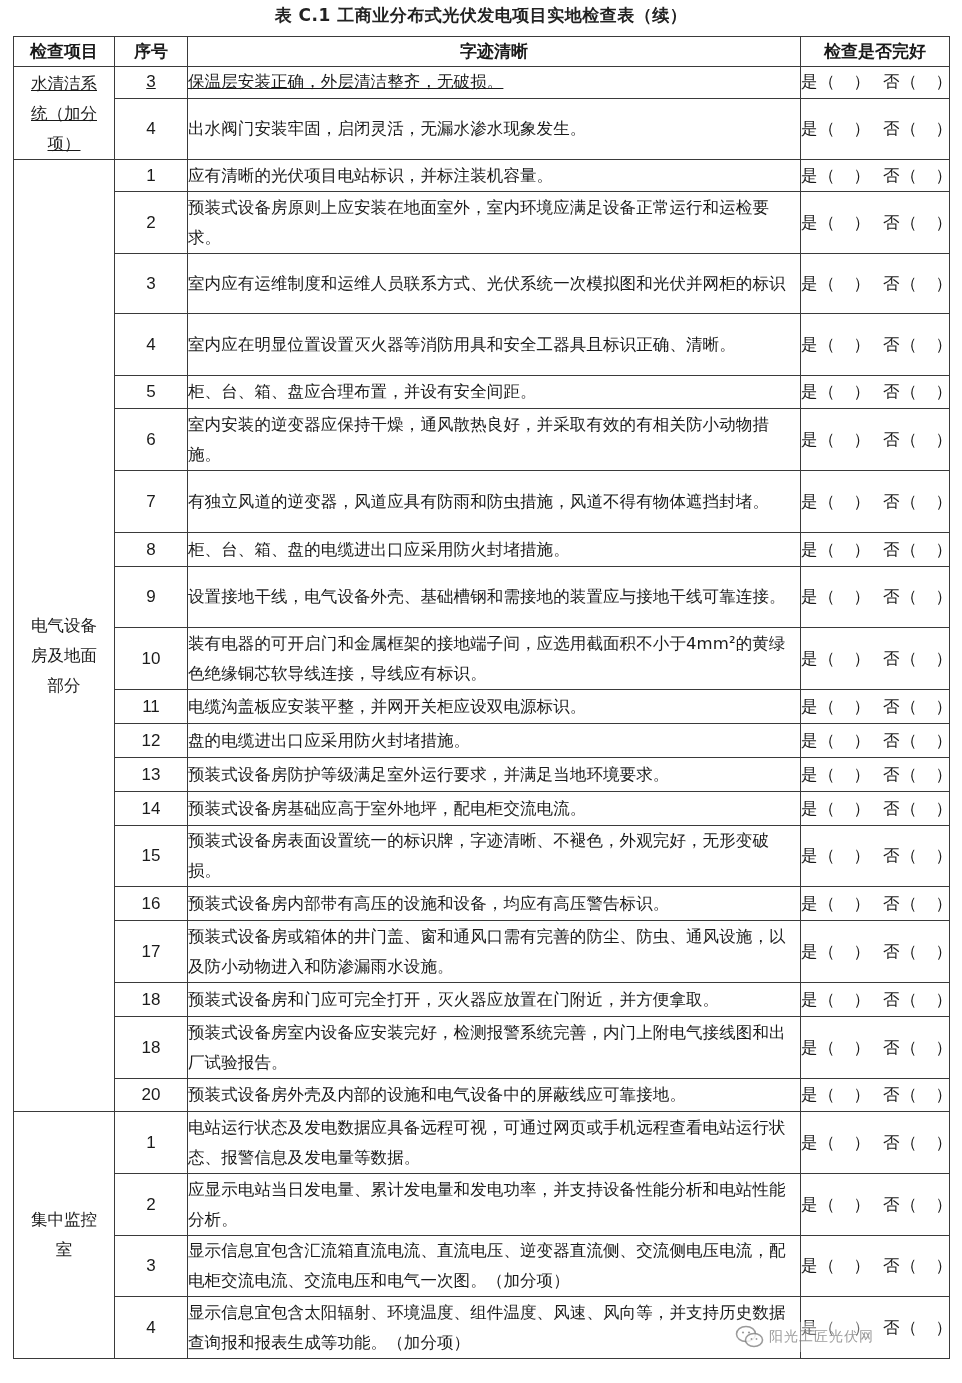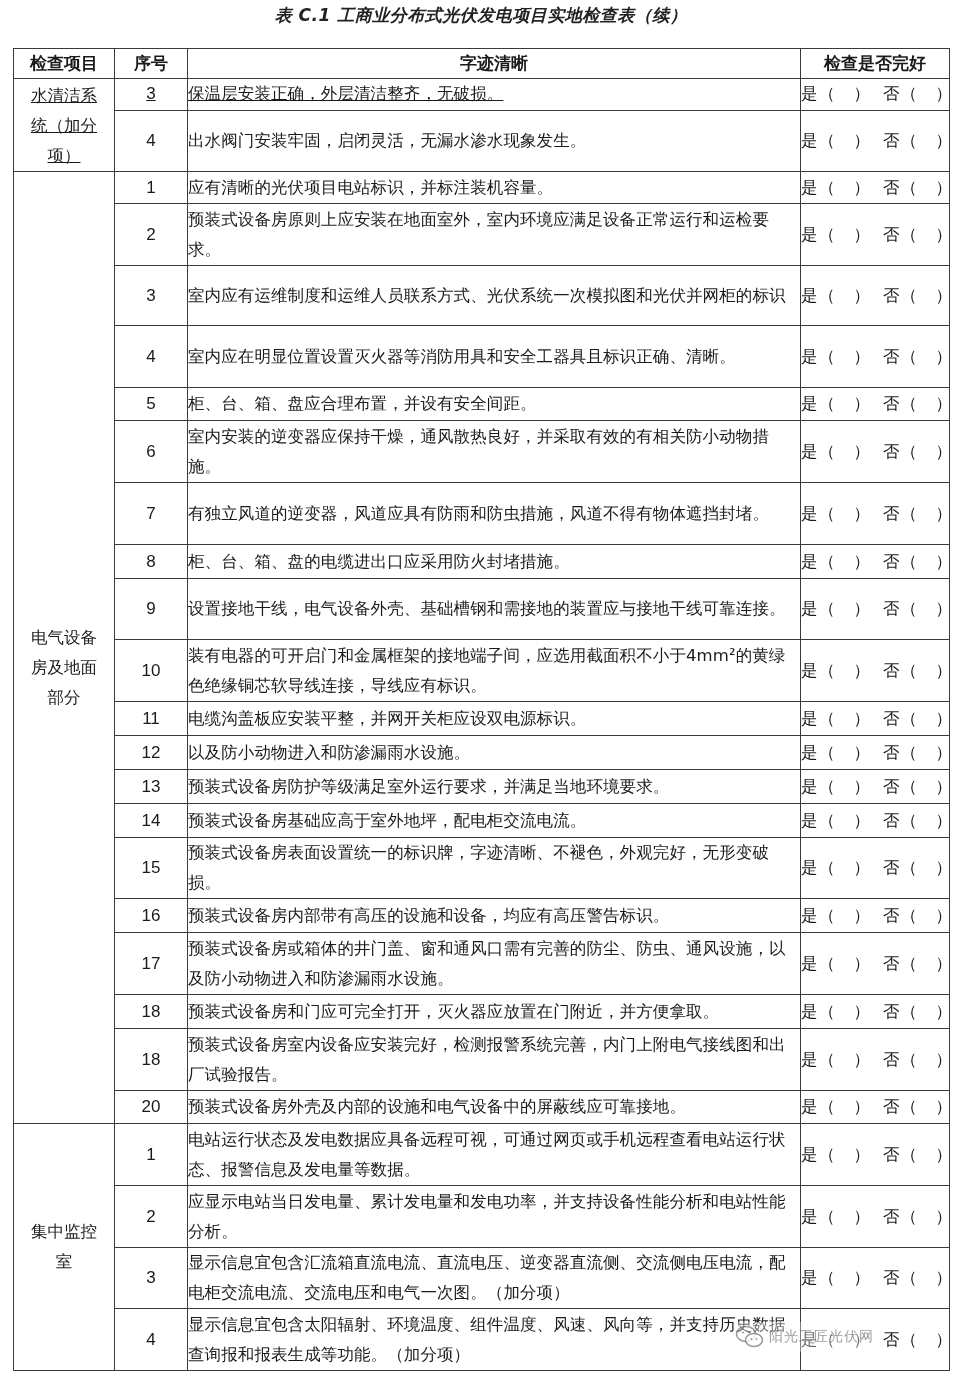--- a/index.html
+++ b/index.html
@@ -5,24 +5,23 @@
   html, body { margin: 0; padding: 0; background: #ffffff; }
   body {
     width: 962px; height: 1383px; position: relative; overflow: hidden;
     font-family: "DejaVu Sans", "Liberation Sans", sans-serif;
     color: #1a1a1a;
   }
   .title {
     position: absolute; top: 2px; left: 0; width: 962px; text-align: center;
     font-size: 17px; font-weight: bold; letter-spacing: 0.5px; line-height: 26px;
     color: #222;
-    font-style: italic;
   }
   table.sheet {
-    position: absolute; top: 48px; left: 13px; width: 936px;
+    position: absolute; top: 36px; left: 13px; width: 936px;
     border-collapse: collapse; table-layout: fixed;
     font-size: 16.5px;
     padding-left: 20px;
   }
   table.sheet td, table.sheet th {
     border: 1.5px solid #3a3a3a; padding: 0; vertical-align: middle;
   }
   col.c1 { width: 101px; }
   col.c2 { width: 73px; }
   col.c3 { width: 613px; }
@@ -125,21 +124,21 @@
         <td class="req">装有电器的可开启门和金属框架的接地端子间，应选用截面积不小于4mm²的黄绿色绝缘铜芯软导线连接，导线应有标识。</td>
         <td class="chk"><span class="chk-yes">是（　）</span><span class="chk-no">否（　）</span></td>
       </tr>
       <tr style="height: 34px;">
         <td class="num">11</td>
         <td class="req">电缆沟盖板应安装平整，并网开关柜应设双电源标识。</td>
         <td class="chk"><span class="chk-yes">是（　）</span><span class="chk-no">否（　）</span></td>
       </tr>
       <tr style="height: 34px;">
         <td class="num">12</td>
-        <td class="req">以及防小动物进入和防渗漏雨水设施。</td>
+        <td class="req">盘的电缆进出口应采用防火封堵措施。</td>
         <td class="chk"><span class="chk-yes">是（　）</span><span class="chk-no">否（　）</span></td>
       </tr>
       <tr style="height: 34px;">
         <td class="num">13</td>
         <td class="req">预装式设备房防护等级满足室外运行要求，并满足当地环境要求。</td>
         <td class="chk"><span class="chk-yes">是（　）</span><span class="chk-no">否（　）</span></td>
       </tr>
       <tr style="height: 34px;">
         <td class="num">14</td>
         <td class="req">预装式设备房基础应高于室外地坪，配电柜交流电流。</td>

